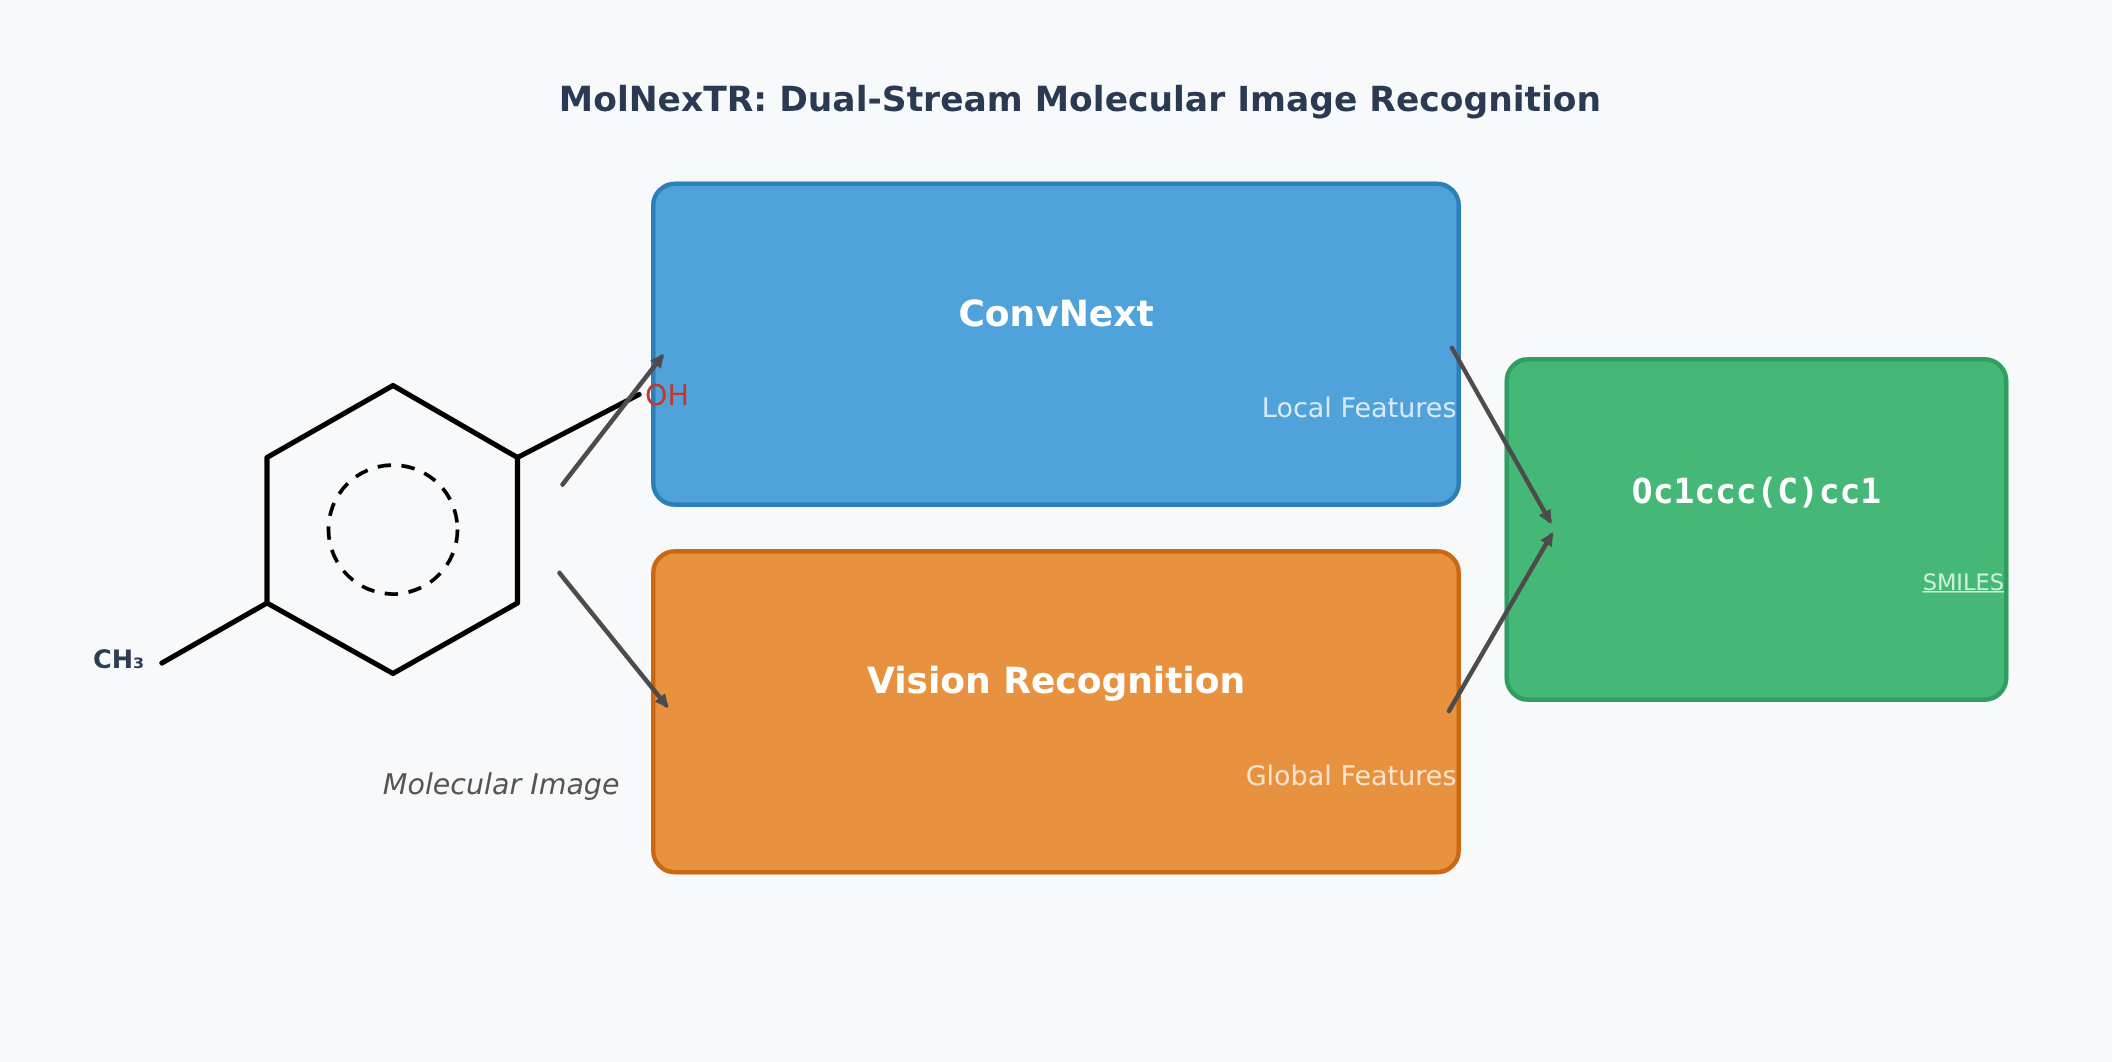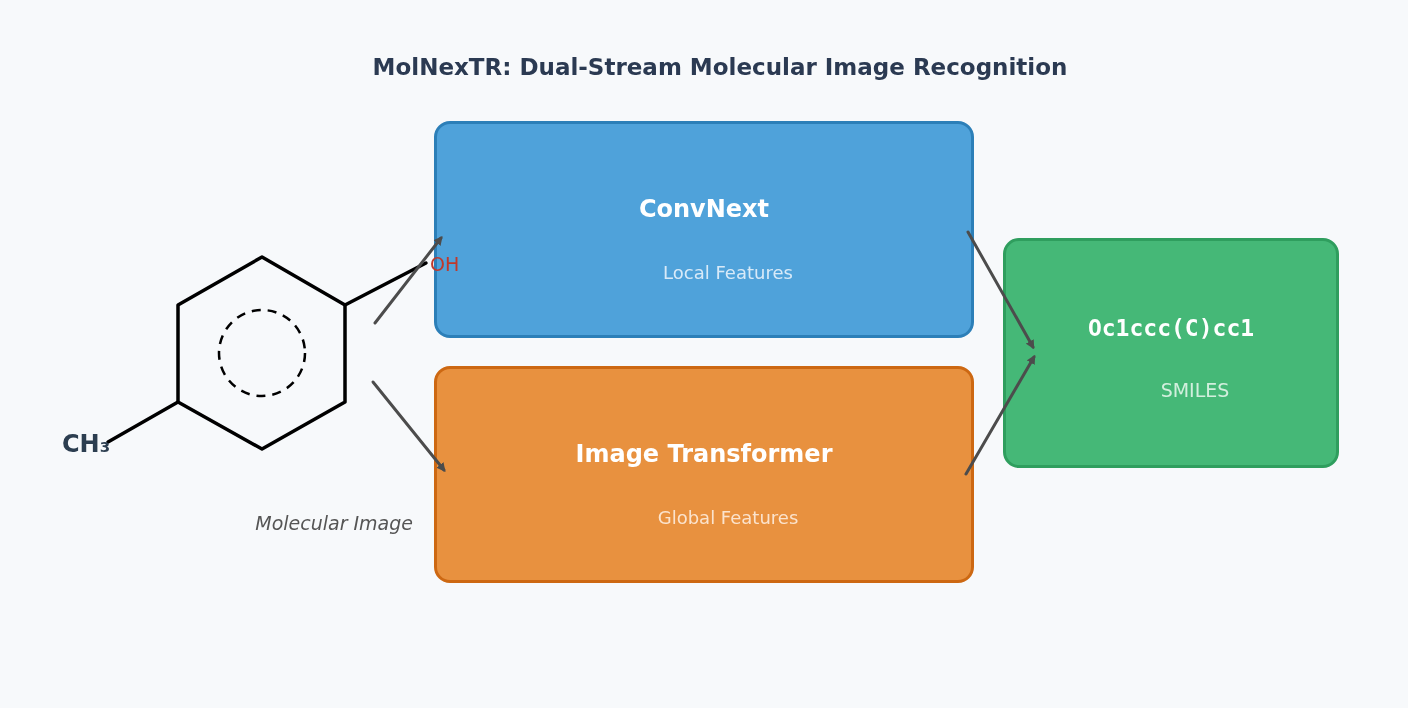--- a/index.html
+++ b/index.html
@@ -57,27 +57,27 @@
   }
   .box.green .box-label {
     font-family: "DejaVu Sans Mono", monospace;
     font-size: 23px;
     top: 74px;
   }
   .box-sublabel {
     position: absolute;
     left: 0; right: 0;
     top: 138px;
-    text-align: center;
+    text-align: right;
     font-size: 18px;
     margin-left: 48px;
   }
   .box.blue .box-sublabel   { color: var(--subtitle_blue); }
   .box.orange .box-sublabel { color: var(--subtitle_orange); }
-  .box.green .box-sublabel  { color: var(--subtitle_green); font-size: 19px; }
+  .box.green .box-sublabel  { color: var(--subtitle_green); font-size: 15px; text-decoration: underline; }
 
   svg.overlay {
     position: absolute;
     left: 0; top: 0;
     width: 1408px;
     height: 708px;
     pointer-events: none;
     z-index: 5;
   }
   .bond {
@@ -106,21 +106,21 @@
     white-space: nowrap;
   }
   .oh-label {
     left: 430px; top: 253px;
     font-size: 19px;
     font-weight: normal;
     color: var(--oh_text);
   }
   .ch3-label {
     left: 62px; top: 430px;
-    font-size: 24px;
+    font-size: 17px;
     font-weight: bold;
     color: var(--ch3_text);
   }
   .caption {
     left: 113px; top: 512px;
     width: 300px;
     text-align: right;
     font-size: 19px;
     font-style: italic;
     color: var(--caption_text);
@@ -132,21 +132,21 @@
 <div class="canvas">
 
   <h1 class="title">MolNexTR: Dual-Stream Molecular Image Recognition</h1>
 
   <div class="box blue">
     <div class="box-label">ConvNext</div>
     <div class="box-sublabel">Local Features</div>
   </div>
 
   <div class="box orange">
-    <div class="box-label">Image Transformer</div>
+    <div class="box-label">Vision Recognition</div>
     <div class="box-sublabel">Global Features</div>
   </div>
 
   <div class="box green">
     <div class="box-label">Oc1ccc(C)cc1</div>
     <div class="box-sublabel">SMILES</div>
   </div>
 
   <svg class="overlay" viewBox="0 0 1408 708">
     <defs>

